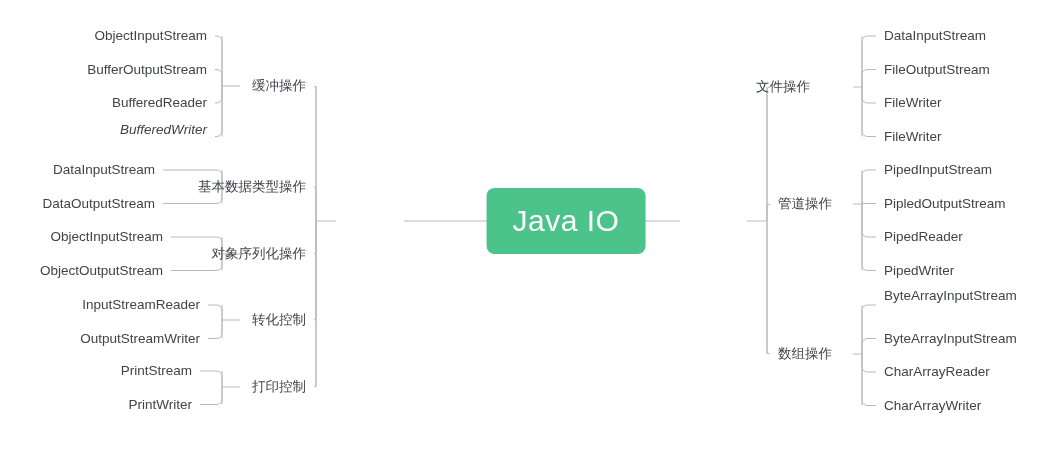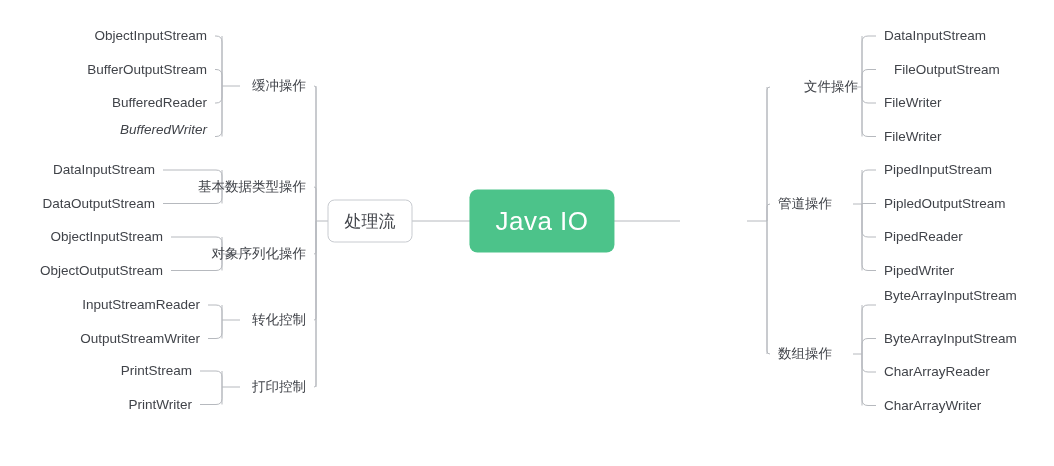--- a/index.html
+++ b/index.html
@@ -22,21 +22,21 @@
     position:absolute;transform:translate(-50%,-50%);
     display:flex;align-items:center;justify-content:center;
     box-sizing:border-box;white-space:nowrap;
   }
   .node-sub{
     background:#ffffff;border:1px solid #c8cbd0;border-radius:7px;
     color:#404349;font-size:17px;padding:9px 16px;
   }
   .node-root{
     background:#4cc38a;border-radius:8px;color:#ffffff;
-    font-size:26px;padding:16px 26px;letter-spacing:.5px;
+    font-size:30px;padding:16px 26px;letter-spacing:.5px;margin-left:24px;
   }
 </style>
 </head>
 <body>
 
 <div id="map">
   <svg class="wires" id="wires" xmlns="http://www.w3.org/2000/svg">
       <path d="M215 36 H216 Q222 36 222 42 V86" fill="none" stroke="#b6b9be" stroke-width="1"></path>
       <path d="M215 69.5 H216 Q222 69.5 222 75.5 V86" fill="none" stroke="#b6b9be" stroke-width="1"></path>
       <path d="M215 103 H216 Q222 103 222 97 V86" fill="none" stroke="#b6b9be" stroke-width="1"></path>
@@ -93,44 +93,43 @@
       <path d="M862 305 V405.5" fill="none" stroke="#b6b9be" stroke-width="1"></path>
       <path d="M853 354 H862" fill="none" stroke="#b6b9be" stroke-width="1"></path>
       <path d="M770 354 H770 Q767 354 767 351 V221" fill="none" stroke="#b6b9be" stroke-width="1"></path>
       <path d="M767 87 V354" fill="none" stroke="#b6b9be" stroke-width="1"></path>
       <path d="M747 221 H767" fill="none" stroke="#b6b9be" stroke-width="1"></path>
       <path d="M594 221 H680" fill="none" stroke="#b6b9be" stroke-width="1"></path>
     </svg>
 
   <div class="node node-root" id="root-node" style="left:542px;top:221px;">Java IO</div>
 
-  <div class="node node-sub" id="sub-left" style="left:370px;top:221px;">处理流</div>
 
 <div class="lbl r" style="left: 207px; top: 36px;">ObjectInputStream</div>
     <div class="lbl r" style="left: 207px; top: 69.5px;">BufferOutputStream</div>
     <div class="lbl r" style="left: 207px; top: 103px;">BufferedReader</div>
     <div class="lbl r" style="left: 207px; top: 130px; font-style: italic;">BufferedWriter</div>
     <div class="lbl r" style="left: 306px; top: 86px;">缓冲操作</div>
     <div class="lbl r" style="left: 155px; top: 170px;">DataInputStream</div>
     <div class="lbl r" style="left: 155px; top: 203.5px;">DataOutputStream</div>
     <div class="lbl r" style="left: 306px; top: 187px;">基本数据类型操作</div>
     <div class="lbl r" style="left: 163px; top: 237px; text-align: center;">ObjectInputStream</div>
     <div class="lbl r" style="left: 163px; top: 270.5px;">ObjectOutputStream</div>
     <div class="lbl r" style="left: 306px; top: 254px;">对象序列化操作</div>
     <div class="lbl r" style="left: 200px; top: 305px;">InputStreamReader</div>
     <div class="lbl r" style="left: 200px; top: 338.5px;">OutputStreamWriter</div>
     <div class="lbl r" style="left: 306px; top: 320px;">转化控制</div>
     <div class="lbl r" style="left: 192px; top: 371px;">PrintStream</div>
     <div class="lbl r" style="left: 192px; top: 404.5px;">PrintWriter</div>
     <div class="lbl r" style="left: 306px; top: 387px;">打印控制</div>
     <div class="lbl l" style="left: 884px; top: 36px;">DataInputStream</div>
-    <div class="lbl l" style="left: 884px; top: 69.5px; margin-left: 10px;">FileOutputStream</div>
+    <div class="lbl l" style="left: 884px; top: 69.5px;">FileOutputStream</div>
     <div class="lbl l" style="left: 884px; top: 103px;">FileWriter</div>
     <div class="lbl l" style="left: 884px; top: 136.5px;">FileWriter</div>
-    <div class="lbl l" style="left: 804px; top: 87px;">文件操作</div>
+    <div class="lbl l" style="left: 756px; top: 87px;">文件操作</div>
     <div class="lbl l" style="left: 884px; top: 170px;">PipedInputStream</div>
     <div class="lbl l" style="left: 884px; top: 203.5px;">PipledOutputStream</div>
     <div class="lbl l" style="left: 884px; top: 237px;">PipedReader</div>
     <div class="lbl l" style="left: 884px; top: 270.5px;">PipedWriter</div>
     <div class="lbl l" style="left: 778px; top: 204px;">管道操作</div>
     <div class="lbl l" style="left: 884px; top: 296px;">ByteArrayInputStream</div>
     <div class="lbl l" style="left: 884px; top: 338.5px;">ByteArrayInputStream</div>
     <div class="lbl l" style="left: 884px; top: 372px;">CharArrayReader</div>
     <div class="lbl l" style="left: 884px; top: 405.5px;">CharArrayWriter</div>
     <div class="lbl l" style="left: 778px; top: 354px;">数组操作</div>

